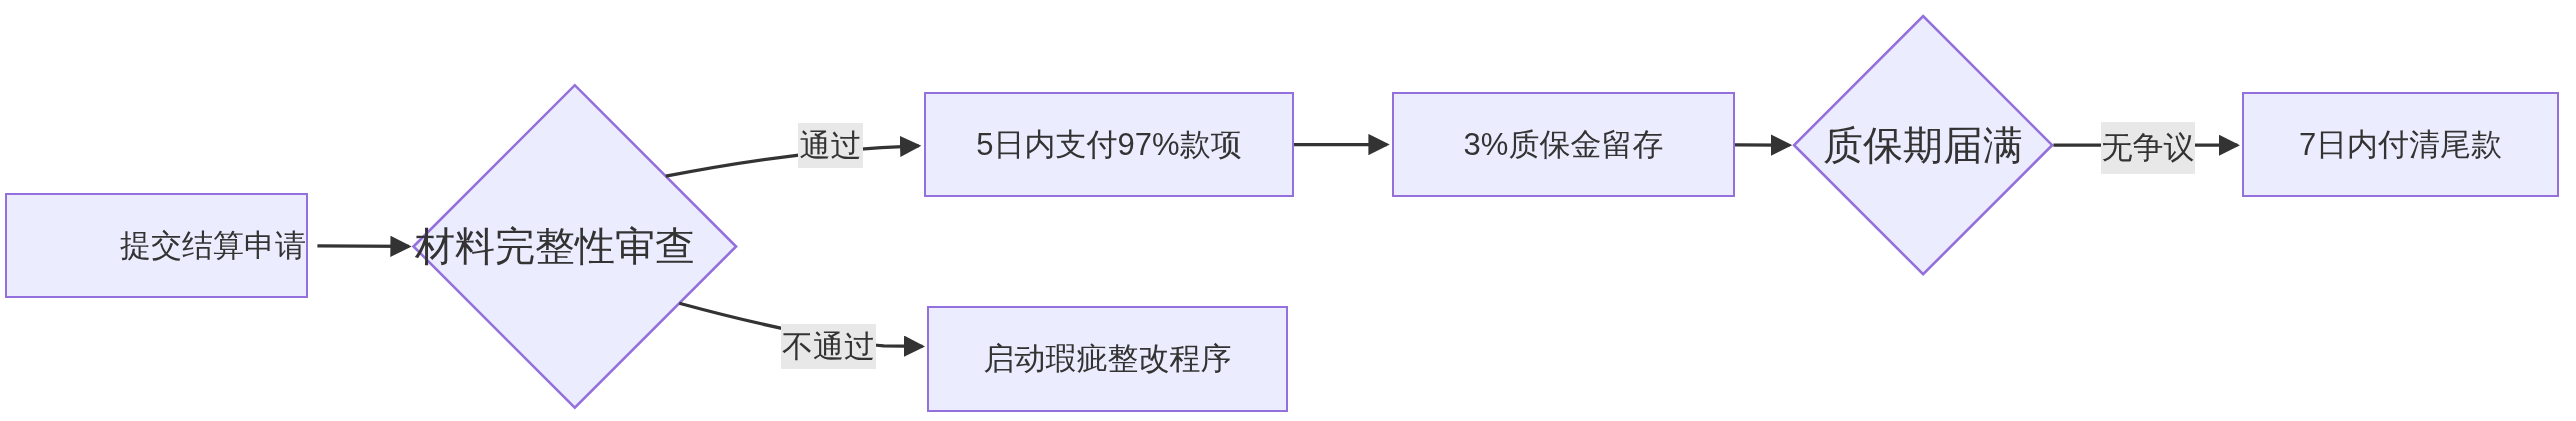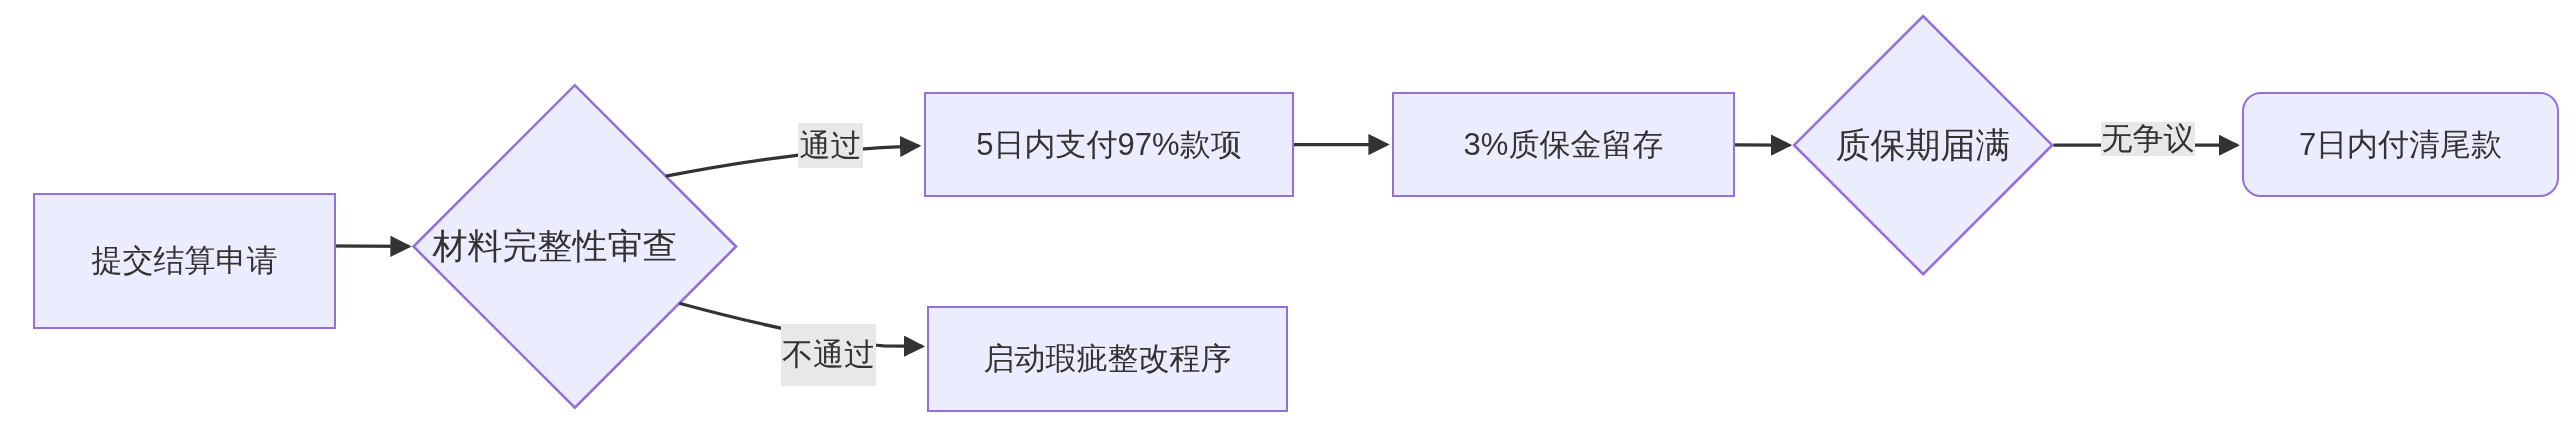--- a/index.html
+++ b/index.html
@@ -49,49 +49,49 @@
     font-size: 31px;
     color: var(--text-color);
   }
   .diamond-label {
     position: absolute;
     z-index: 2;
     display: flex;
     align-items: center;
     justify-content: center;
     text-align: center;
-    font-size: 35px;
+    font-size: 40px;
     color: var(--text-color);
     background: transparent;
     pointer-events: none;
   }
   .edge-label {
     position: absolute;
     z-index: 3;
     display: flex;
     align-items: center;
     justify-content: center;
     text-align: center;
     font-size: 31px;
     color: var(--text-color);
     background: var(--edge-label-bg);
   }
   
-  .node-a { left: 33px;   top: 193px; width: 303px; height: 136px; }
+  .node-a { left: 5px;   top: 193px; width: 303px; height: 105px; justify-content: flex-end; }
   .node-c { left: 924px; top: 92px; width: 370px; height: 105px; }
   .node-d { left: 1392px; top: 92px; width: 343px; height: 105px; }
-  .node-f { left: 2242px; top: 92px; width: 317px; height: 105px; border-radius: 19px; }
+  .node-f { left: 2242px; top: 92px; width: 317px; height: 105px; }
   .node-g { left: 927px; top: 294px; width: 361px; height: 106px; margin-top: 12px; }
   
   .dlabel-b { left: 413px;  top: 224px; width: 284px; height: 45px; }
   .dlabel-e { left: 1807px; top: 123px; width: 232px; height: 45px; }
   
   .elabel-pass    { left: 798px; top: 123px; width: 65px; height: 45px; }
-  .elabel-nodisp  { left: 2101px; top: 122px; width: 94px; height: 34px; }
-  .elabel-fail    { left: 781px; top: 324px; width: 95px; height: 62px; }
+  .elabel-nodisp  { left: 2101px; top: 122px; width: 94px; height: 52px; }
+  .elabel-fail    { left: 781px; top: 324px; width: 95px; height: 45px; }
 </style>
 </head>
 <body>
 
 <div class="canvas">
 
   <svg class="edges-layer" viewBox="0 0 3993 654" xmlns="http://www.w3.org/2000/svg">
     <defs>
       <marker id="arrow" viewBox="0 0 12 12" refX="10.5" refY="6" markerWidth="33" markerHeight="33" markerUnits="userSpaceOnUse" orient="auto">
         <path d="M0,0 L12,6 L0,12 Z" fill="#333333"></path>

